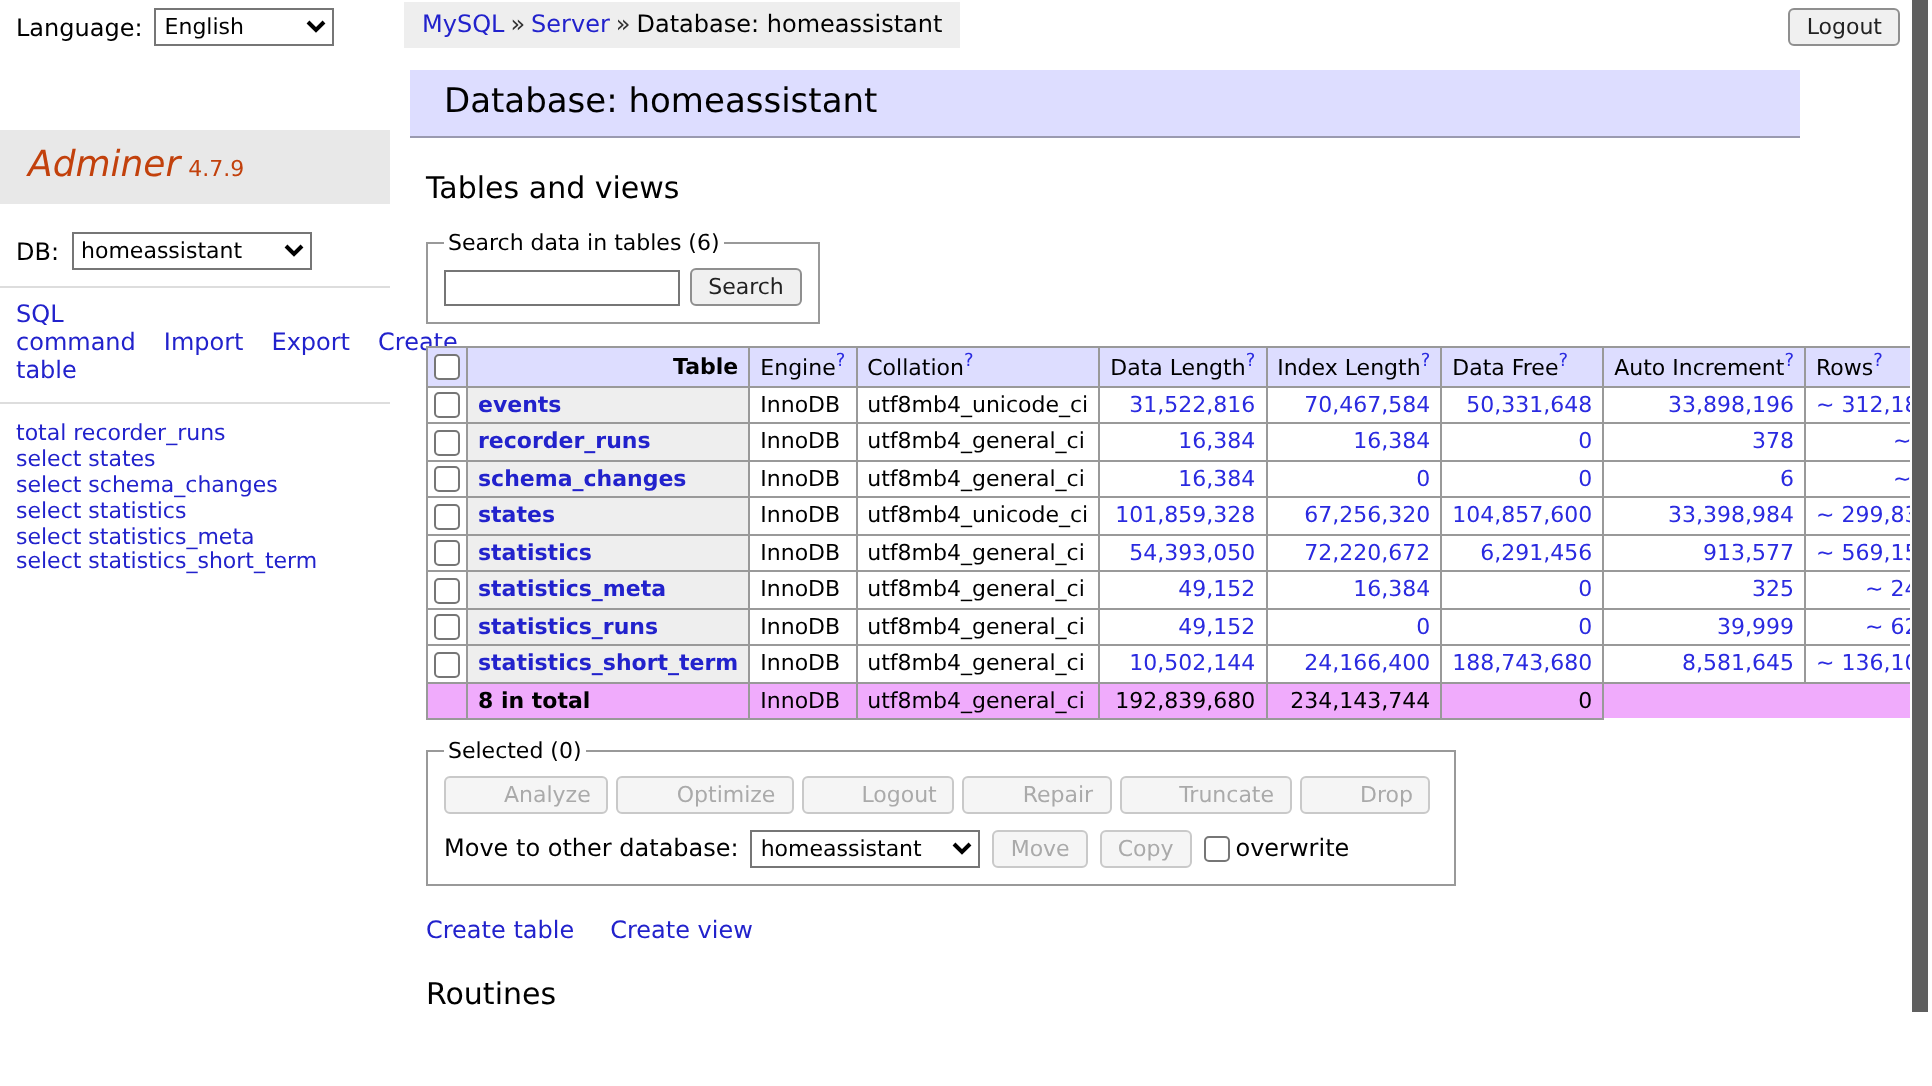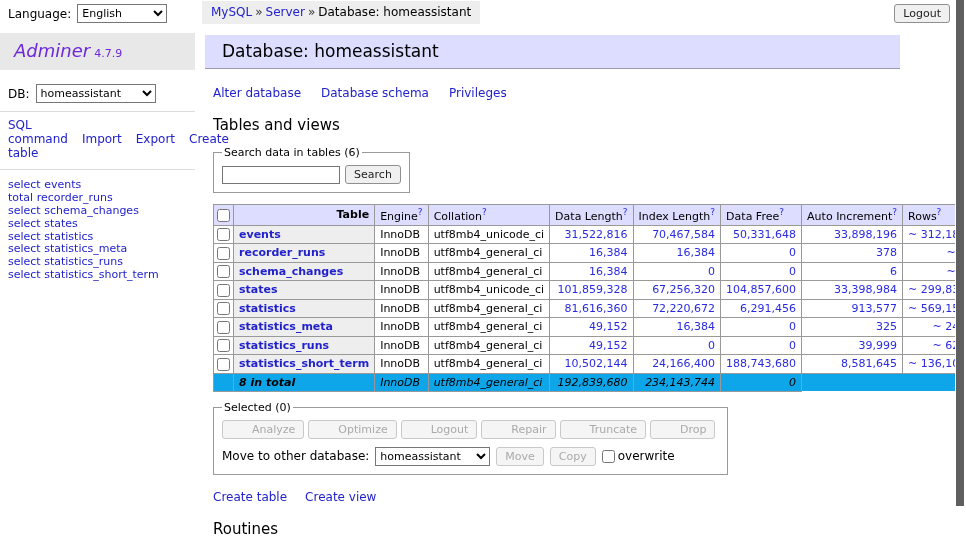--- a/index.html
+++ b/index.html
@@ -18,21 +18,21 @@
   #breadcrumb .sep { color: #333; margin: 0 3px; }
 
   #logout-btn { position: absolute; top: 4px; right: 16px; }
 
   button { font-family: "DejaVu Sans", sans-serif; font-size: 11px; color: #222;
     background: #f0f0f0; border: 1px solid #8f8f8f; border-radius: 3px; padding: 2px 8px; cursor: pointer; }
   button:disabled { color: #aaa; border-color: #c9c9c9; background: #f5f5f5; cursor: default; }
 
   
   #sidebar { position: absolute; left: 0; top: 33px; width: 195px; }
-  #logo-bar { height: 37px; background: #e8e8e8; padding: 7px 0 0 14px; color: #6d28d9; }
+  #logo-bar { height: 37px; background: #e8e8e8; padding: 7px 0 0 14px; color: #c2410c; margin-top: 32px; }
   #logo-bar .app { font-style: italic; font-size: 18px; }
   #logo-bar .ver { font-size: 11px; margin-left: 4px; }
   #db-form { padding: 14px 8px 8px 8px; font-size: 12px; display: flex; align-items: center; gap: 6px;
     border-bottom: 1px solid #ddd; }
   #db-form select { width: 120px; height: 19px; font-size: 11px; font-family: "DejaVu Sans", sans-serif;
     border: 1px solid #767676; background: #fff; }
   #sidebar-actions { padding: 7px 8px 9px 8px; font-size: 12px; line-height: 1.15; border-bottom: 1px solid #ddd; }
   #sidebar-actions a { margin-right: 14px; }
   #sidebar-tables { padding: 9px 8px; font-size: 11px; }
   #sidebar-tables a { display: block; line-height: 12.8px; }
@@ -57,21 +57,21 @@
   td, th { border: 1px solid #999; padding: 2px 5px; height: 18px; white-space: nowrap; }
   thead td, thead th { background: #ddddff; }
   thead th { font-weight: bold; text-align: right; }
   thead .col-label { color: #000; }
   sup.help { font-size: 9px; }
   sup.help a { color: #2a2ae0; }
   tbody th.tname { background: #eeeeee; text-align: left; }
   tbody th.tname a { font-weight: bold; }
   td.num { text-align: right; }
   td.num .val { color: #2a2ae0; cursor: pointer; }
-  tr.total td, tr.total th { background: #0ea5e9; font-style: italic; }
+  tr.total td, tr.total th { background: #f0abfc; }
   tr.total .tname { font-weight: bold; }
   tr.total td.num { color: #000; }
   td.filler { border: none; background: transparent; }
   input[type=checkbox] { width: 13px; height: 13px; margin: 0; vertical-align: middle; }
   td.check { text-align: center; padding: 2px 3px; }
 
   
   #selected-fieldset { margin-top: 9px; }
   #selected-fieldset .btn-row button { margin-right: 4px; padding-left: 29px; }
   #selected-fieldset .move-row { margin-top: 8px; font-size: 12px; display: flex; align-items: center; gap: 6px; }
@@ -107,37 +107,32 @@
     <span class="app">Adminer</span><span class="ver">4.7.9</span>
   </div>
   <div id="db-form">
     <span>DB:</span>
     <select>
       <option>homeassistant</option>
     </select>
   </div>
   <div id="sidebar-actions"><a>SQL command</a><a>Import</a><a>Export</a><a>Create table</a></div>
   <div id="sidebar-tables">
-      <a>select events</a>
       <a>total recorder_runs</a>
+      <a>select states</a>
       <a>select schema_changes</a>
-      <a>select states</a>
       <a>select statistics</a>
       <a>select statistics_meta</a>
-      <a>select statistics_runs</a>
       <a>select statistics_short_term</a>
     </div>
 </div>
 
 <div id="main">
   <div id="page-title">Database: homeassistant</div>
   <div id="content">
-    <div id="db-links">
-      <a>Alter database</a><a>Database schema</a><a>Privileges</a>
-    </div>
 
     <h3>Tables and views</h3>
 
     <fieldset id="search-fieldset">
       <legend>Search data in tables (6)</legend>
       <input type="text" value="" style="">
       <button>Search</button>
     </fieldset>
 
     <table id="tables-table">
@@ -197,21 +192,21 @@
             <td class="num"><span class="val">67,256,320</span></td>
             <td class="num"><span class="val">104,857,600</span></td>
             <td class="num"><span class="val">33,398,984</span></td>
             <td class="num"><span class="val">~ 299,833</span></td>
           </tr>
           <tr>
             <td class="check"><input type="checkbox" style=""></td>
             <th class="tname"><a>statistics</a></th>
             <td>InnoDB</td>
             <td>utf8mb4_general_ci</td>
-            <td class="num"><span class="val">81,616,360</span></td>
+            <td class="num"><span class="val">54,393,050</span></td>
             <td class="num"><span class="val">72,220,672</span></td>
             <td class="num"><span class="val">6,291,456</span></td>
             <td class="num"><span class="val">913,577</span></td>
             <td class="num"><span class="val">~ 569,159</span></td>
           </tr>
           <tr>
             <td class="check"><input type="checkbox" style=""></td>
             <th class="tname"><a>statistics_meta</a></th>
             <td>InnoDB</td>
             <td>utf8mb4_general_ci</td>

